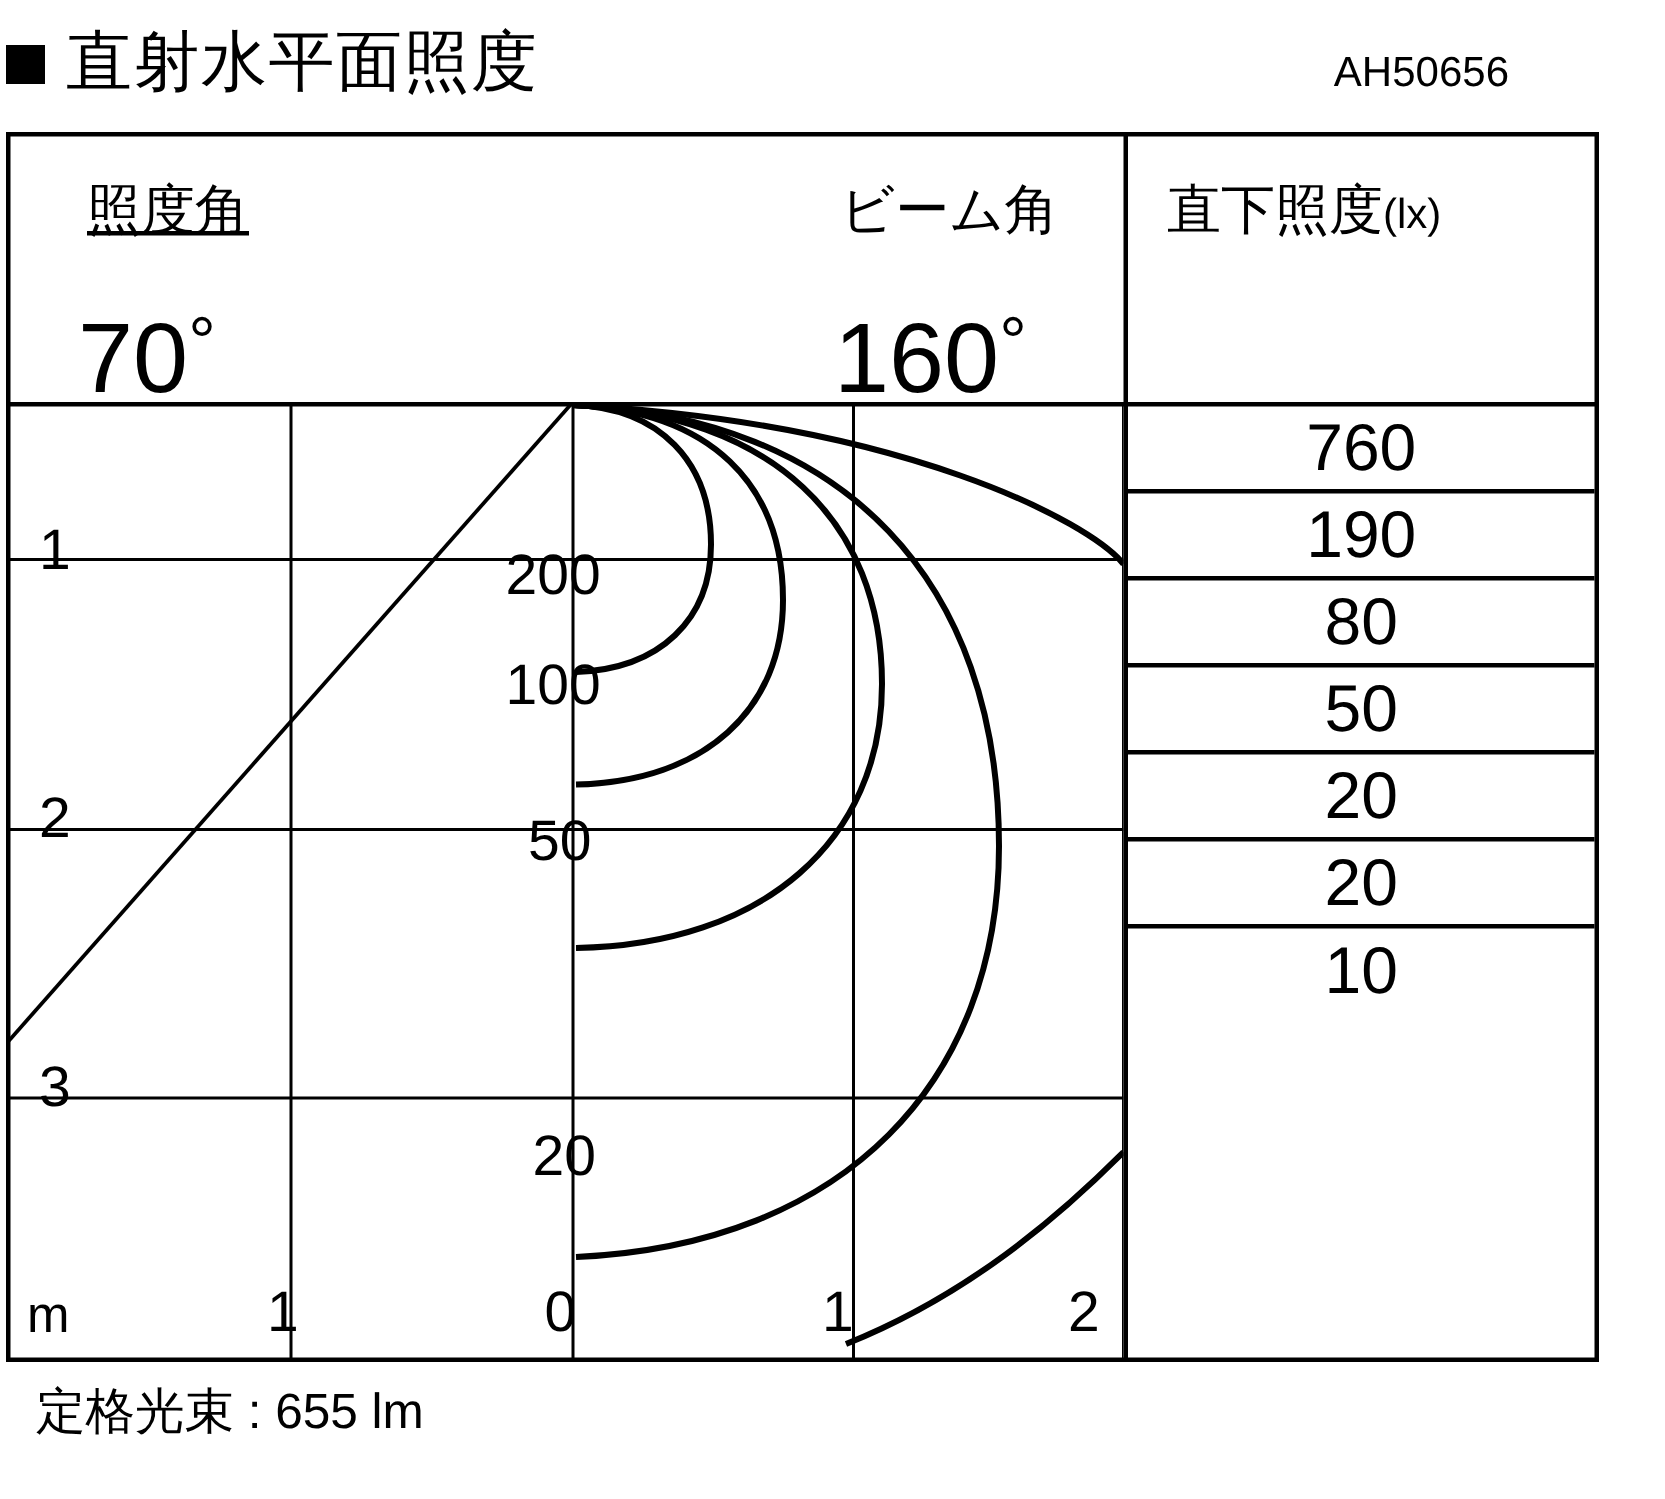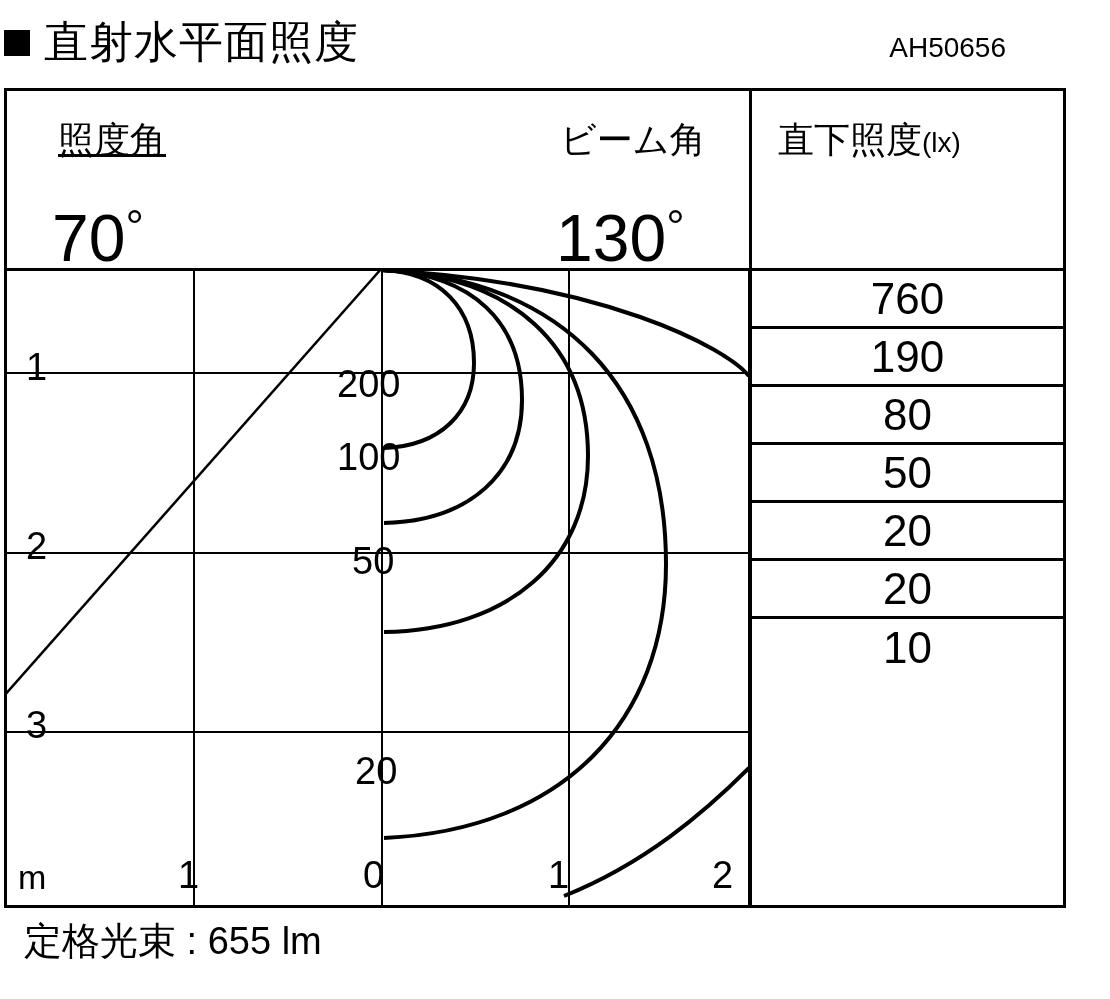--- a/index.html
+++ b/index.html
@@ -189,21 +189,21 @@
   .table-cell span {
     font-size: 44px;
     line-height: 48px;
   }
 
   
   #footer {
     position: absolute;
     left: 24px;
     top: 918px;
-    font-size: 38px;
+    font-size: 33px;
     line-height: 46px;
     white-space: nowrap;
   }
 </style>
 </head>
 <body>
 
 <div id="header">
   <div id="header-marker"></div>
   <div id="header-title">直射水平面照度</div>
@@ -246,21 +246,21 @@
 
   <path d="M378,2 C600,14 722,80 745,108" fill="none" stroke="#000" stroke-width="4"></path>
 
   <path d="M745,500 C700,545 640,596 560,628" fill="none" stroke="#000" stroke-width="4"></path>
 </svg>
 
 <div id="ann-illum-angle">
   <span>70</span><span class="deg">°</span>
 </div>
 <div id="ann-beam-angle">
-  <span>130</span><span class="deg">°</span>
+  <span>160</span><span class="deg">°</span>
 </div>
 
 <div class="contour-label" id="contour-200">200</div>
 <div class="contour-label" id="contour-100">100</div>
 <div class="contour-label" id="contour-50">50</div>
 <div class="contour-label" id="contour-20">20</div>
 
 <div class="axis-label" id="ylab-1">1</div>
 <div class="axis-label" id="ylab-2">2</div>
 <div class="axis-label" id="ylab-3">3</div>

